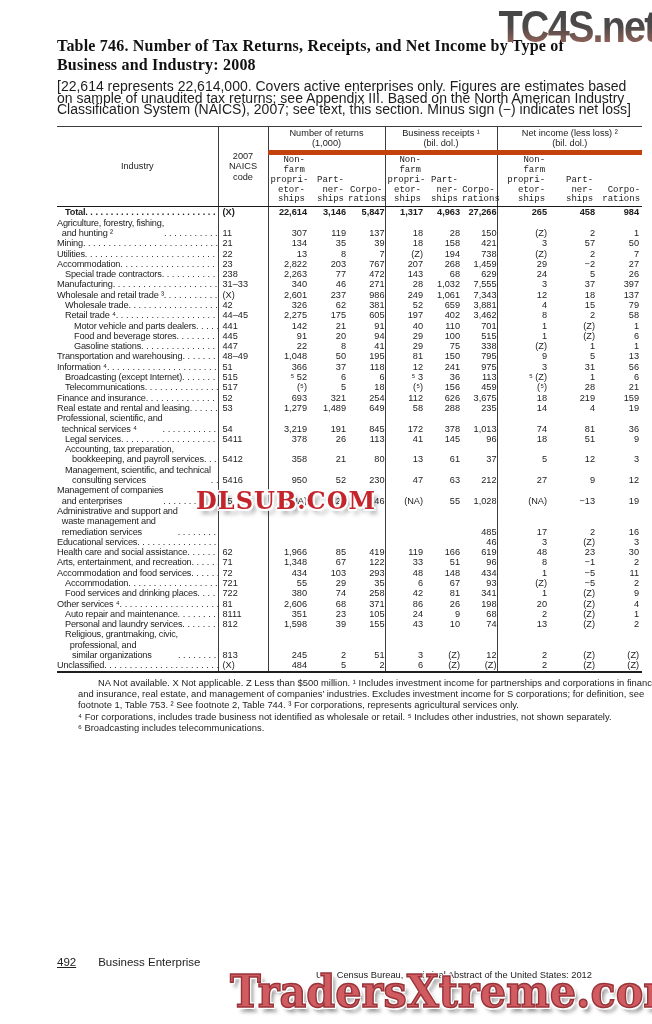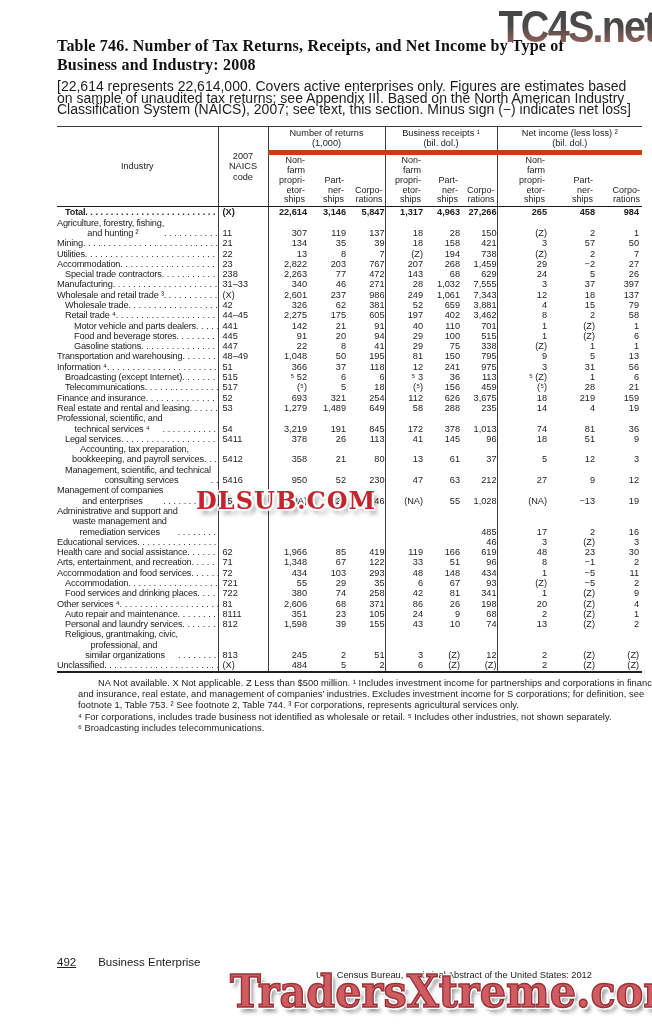--- a/index.html
+++ b/index.html
@@ -17,29 +17,29 @@
             border-top:1px solid #3c3c3c;}
   tbody.tb{border-bottom:2px solid #1f1f1f;}
   .tbl th{font-weight:normal;padding:1px 2px;}
   .grp{vertical-align:middle;text-align:center;white-space:pre-line;
        border-bottom:5px solid #c2410c;font-size:9.2px;line-height:10.5px;padding:2px 0;}
   .ind-h{vertical-align:middle;text-align:center;}
   .code-h{vertical-align:middle;text-align:center;white-space:pre-line;line-height:10.5px;}
   .sub{vertical-align:bottom;text-align:right;white-space:pre-line;
        font-size:9px;line-height:9.9px;padding:2px 4px 2px 0;}
   .bl{border-left:1px solid #3c3c3c;}
-  tr.subrow th{border-bottom:1.5px solid #1a1a1a;}
+  tr.subrow th{border-bottom:1.5px solid #1a1a1a;font-family:Liberation Mono, monospace;}
   th.rs{border-bottom:1.5px solid #1a1a1a;text-align:center;}
 
   tbody.tb td{vertical-align:bottom;padding:0;}
   tbody.tb td:nth-child(2){border-left:1px solid #3c3c3c;padding-left:4px;}
   tbody.tb td:nth-child(3),
   tbody.tb td:nth-child(6),
   tbody.tb td:nth-child(9){border-left:1px solid #3c3c3c;}
-  td.lbl{display:flex;align-items:flex-end;overflow:hidden;text-align:center;}
+  td.lbl{display:flex;align-items:flex-end;overflow:hidden;}
   td.lbl .txt{white-space:pre-wrap;letter-spacing:-0.2px;}
   td.lbl::after{content:" . . . . . . . . . . . . . . . . . . . . . . . . . . . . . . . . . . . . . . . . . . .";
                 flex:1;min-width:0;overflow:hidden;white-space:nowrap;color:#222;}
   td.val{text-align:right;padding-right:5px;}
   tbody.tb td:nth-child(11){padding-right:3px;}
   .ind1 .txt{padding-left:8px;}
   .ind2 .txt{padding-left:17px;}
   .b{font-weight:bold;}
 
   

